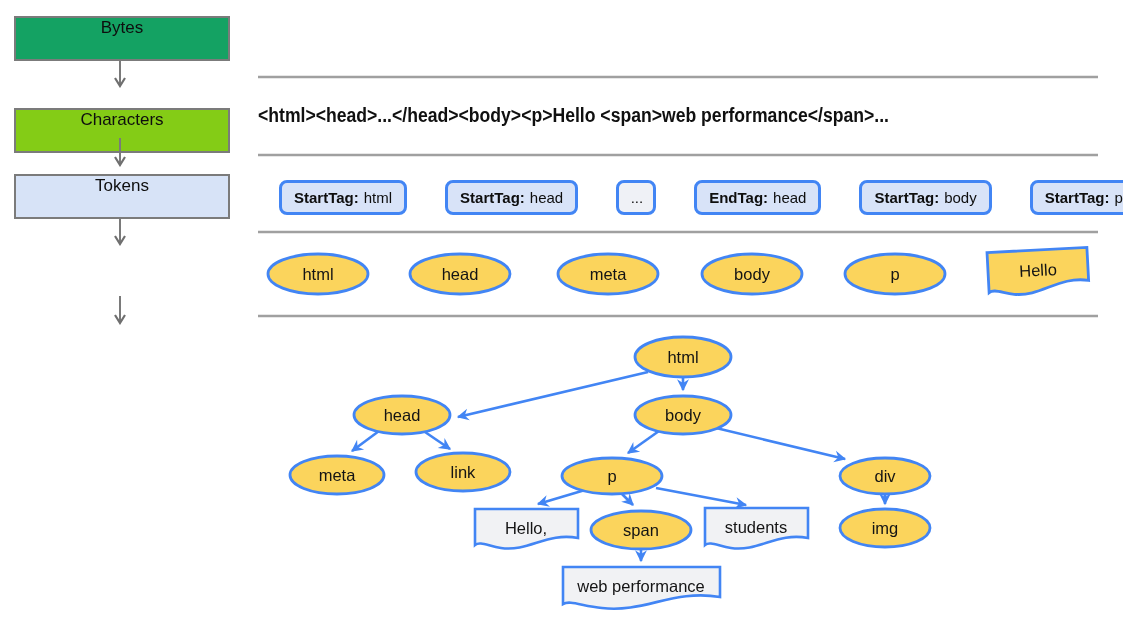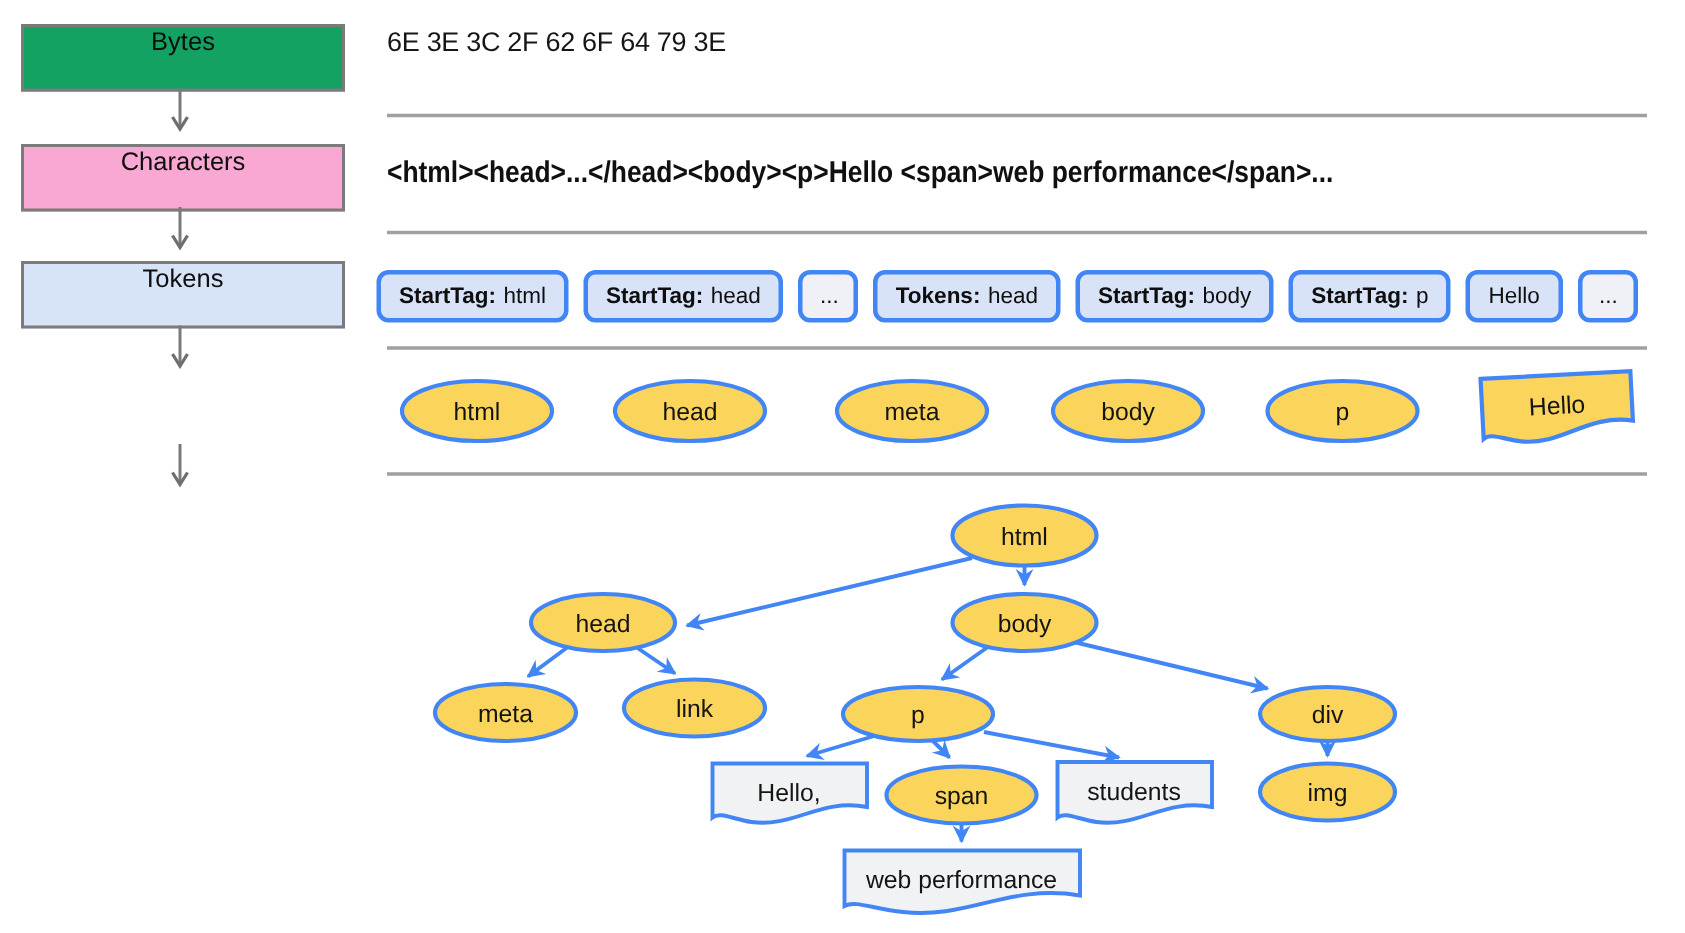--- a/index.html
+++ b/index.html
@@ -7,21 +7,21 @@
     position:relative;width:1123px;height:622px;background:#ffffff;
     font-family:"Liberation Sans",sans-serif;color:#111;overflow:hidden;
   }
   
   .stage{
     position:absolute;left:14px;width:212px;height:41px;
     border:2px solid #7b7b7b;display:flex;align-items:flex-start;justify-content:center;
     font-size:17px;color:#0e0e0e;
   }
   .stage-bytes{top:16px;background:#14a263;}
-  .stage-characters{top:96px;background:#f9a8d4;}
+  .stage-characters{top:108px;background:#84cc16;}
   .stage-tokens{top:174px;background:#d7e3f7;}
   .stage-nodes{top:253px;background:#fbd45c;}
   .stage-dom{top:332px;background:#fbd45c;}
   
   .bytes-text{
     position:absolute;left:258px;top:15px;width:860px;
     font-size:18px;line-height:26px;letter-spacing:-0.2px;color:#161616;white-space:nowrap;
   }
   
   .chars-text{
@@ -29,21 +29,21 @@
     font-size:20px;font-weight:bold;color:#101010;white-space:nowrap;
     transform:scaleX(0.88);transform-origin:left center;
   }
   
   .tokens-row{
     position:absolute;left:251px;top:180px;display:flex;gap:10px;align-items:stretch;
   }
   .pill{
     height:29px;padding:0 12px;border:3px solid #4285f4;border-radius:8px;
     background:#d8e3f8;display:flex;align-items:center;justify-content:flex-end;
-    font-size:15px;color:#0e0e0e;white-space:nowrap;
+    font-size:15px;color:#0e0e0e;white-space:nowrap;margin-left:28px;
   }
   .pill b{margin-right:5px;}
   .pill b:empty{display:none;margin:0;}
   .pill-light{background:#eff1f6;padding:0 10px;min-width:14px;}
   
   .diagram-svg{position:absolute;left:0;top:0;pointer-events:none;}
   .node-label{font-family:"Liberation Sans",sans-serif;font-size:16.5px;fill:#141414;}
 </style>
 </head>
 <body>
@@ -54,39 +54,38 @@
     <span>Bytes</span>
   </div>
   <div class="stage stage-characters">
     <span>Characters</span>
   </div>
   <div class="stage stage-tokens">
     <span>Tokens</span>
   </div>
 
   <div class="bytes-text">
-    <div>6E 3E 3C 2F 62 6F 64 79 3E</div>
   </div>
 
   <div class="chars-text">&lt;html&gt;&lt;head&gt;...&lt;/head&gt;&lt;body&gt;&lt;p&gt;Hello &lt;span&gt;web performance&lt;/span&gt;...</div>
 
   <div class="tokens-row">
     <div class="pill">
       <b>StartTag:</b>
         <span>html</span>
     </div>
     <div class="pill">
       <b>StartTag:</b>
         <span>head</span>
     </div>
     <div class="pill pill-light">
       <span>...</span>
     </div>
     <div class="pill">
-      <b>Tokens:</b>
+      <b>EndTag:</b>
         <span>head</span>
     </div>
     <div class="pill">
       <b>StartTag:</b>
         <span>body</span>
     </div>
     <div class="pill">
       <b>StartTag:</b>
         <span>p</span>
     </div>

